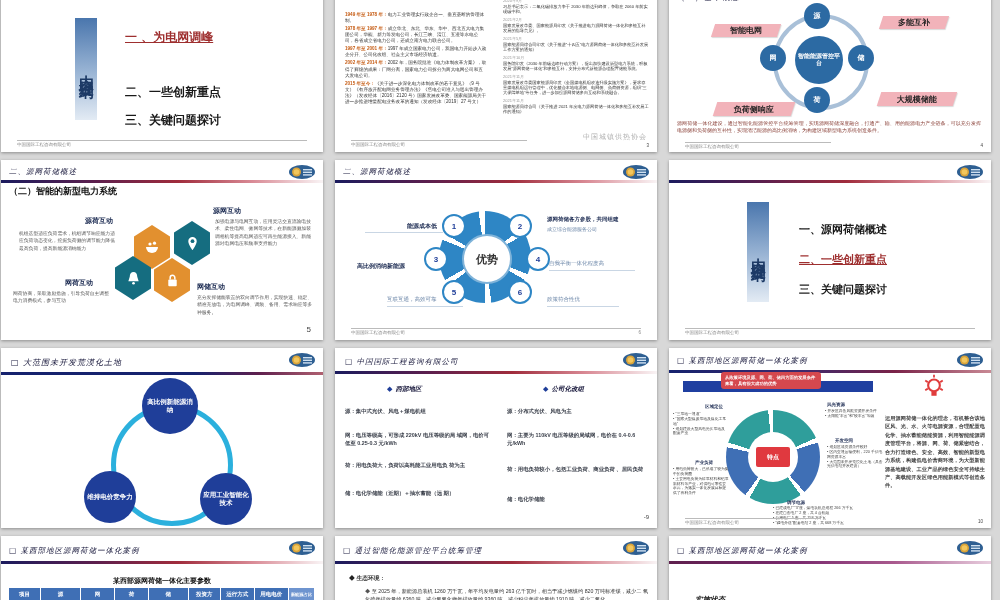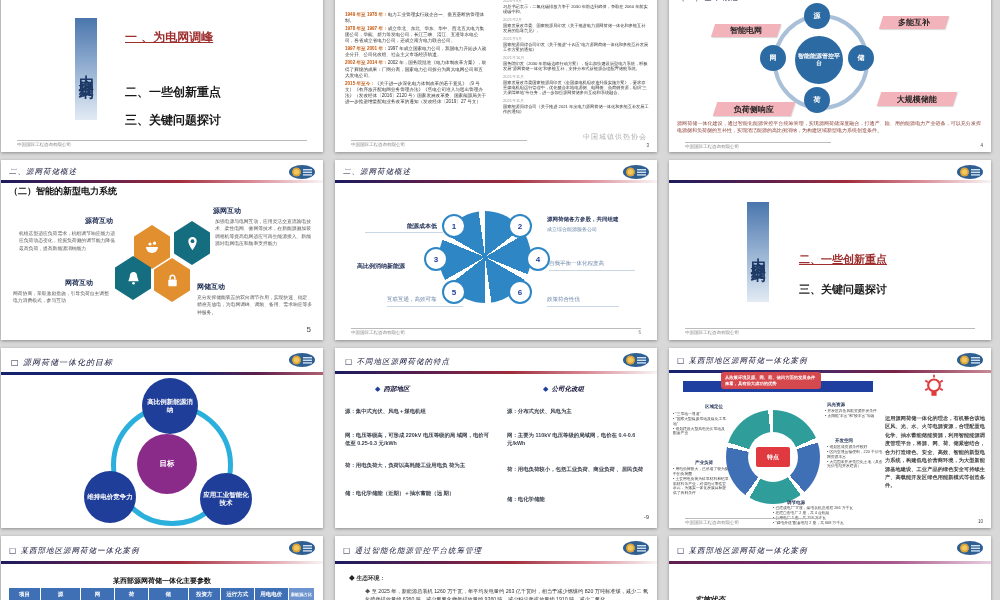--- a/index.html
+++ b/index.html
@@ -227,20 +227,21 @@
       <ellipse cx="13" cy="7" rx="13" ry="7" fill="#2e5f92"></ellipse>
       <circle cx="7.5" cy="7" r="4.5" fill="#d8a33a"></circle>
       <circle cx="7.5" cy="7" r="2.8" fill="#f3c75c"></circle>
       <rect x="14" y="4" width="9" height="1.4" fill="#cfe0f0"></rect>
       <rect x="14" y="6.6" width="9" height="1.4" fill="#cfe0f0"></rect>
       <rect x="14" y="9.2" width="9" height="1.4" fill="#cfe0f0"></rect>
     </svg>
   <div class="shdr" style="left:8px;top:7px;font-size:7.5px">二、源网荷储概述</div>
   <div class="gbar" style="top:20px"></div>
   <div class="flower" style="left:104px;top:51px;width:92px;height:92px"></div>
+  <div class="abs" style="left:127px;top:74px;width:46px;height:46px;background:#fff;border:2px solid #7fb3d9;border-radius:50%;display:flex;align-items:center;justify-content:center;font-family:'DejaVu Serif',serif;font-weight:bold;font-size:11px;color:#333">优势</div>
   <div class="numc" style="left:107px;top:54px">1</div>
   <div class="numc" style="left:173px;top:54px">2</div>
   <div class="numc" style="left:89px;top:87px">3</div>
   <div class="numc" style="left:191px;top:87px">4</div>
   <div class="numc" style="left:107px;top:120px">5</div>
   <div class="numc" style="left:173px;top:120px">6</div>
   <div class="advl strong" style="left:30px;top:62px;width:72px;text-align:right">能源成本低</div>
   <div class="tick" style="left:30px;top:72px;width:78px"></div>
   <div class="advl strong" style="left:212px;top:56px;font-size:5.5px">源网荷储各方参股，共同组建</div>
   <div class="advl soft" style="left:212px;top:66px;font-size:5px">成立综合能源服务公司</div>
@@ -261,58 +262,58 @@
   <svg class="logo" viewBox="0 0 26 14">
       <ellipse cx="13" cy="7" rx="13" ry="7" fill="#2e5f92"></ellipse>
       <circle cx="7.5" cy="7" r="4.5" fill="#d8a33a"></circle>
       <circle cx="7.5" cy="7" r="2.8" fill="#f3c75c"></circle>
       <rect x="14" y="4" width="9" height="1.4" fill="#cfe0f0"></rect>
       <rect x="14" y="6.6" width="9" height="1.4" fill="#cfe0f0"></rect>
       <rect x="14" y="9.2" width="9" height="1.4" fill="#cfe0f0"></rect>
     </svg>
   <div class="gbar" style="top:20px"></div>
   <div class="vbar" style="left:78px;top:42px;height:100px">内容提纲</div>
+  <div class="oitem" style="left:130px;top:62px;width:170px;font-size:11px">一、源网荷储概述</div>
   <div class="oitem red" style="left:130px;top:92px;width:170px;font-size:11px">二、一些创新重点</div>
   <div class="oitem" style="left:130px;top:122px;width:170px;font-size:11px">三、关键问题探讨</div>
   <div class="sfoot">
       <span>中国国际工程咨询有限公司</span>
       <span></span>
     </div>
 </div>
 
 <div class="slide" style="left:1px;top:348px">
   <svg class="logo" viewBox="0 0 26 14">
       <ellipse cx="13" cy="7" rx="13" ry="7" fill="#2e5f92"></ellipse>
       <circle cx="7.5" cy="7" r="4.5" fill="#d8a33a"></circle>
       <circle cx="7.5" cy="7" r="2.8" fill="#f3c75c"></circle>
       <rect x="14" y="4" width="9" height="1.4" fill="#cfe0f0"></rect>
       <rect x="14" y="6.6" width="9" height="1.4" fill="#cfe0f0"></rect>
       <rect x="14" y="9.2" width="9" height="1.4" fill="#cfe0f0"></rect>
     </svg>
-  <div class="shdr" style="left:10px;top:9px;font-size:8px">□ 源网荷储一体化的目标</div>
+  <div class="shdr" style="left:10px;top:9px;font-size:8px">□ 大范围未开发荒漠化土地</div>
   <div class="gbar" style="top:24px;background:linear-gradient(90deg,#16226e 0%,#16226e 60%,#5e1f4d 80%,#b06070 100%)"></div>
   <div class="abs" style="left:110px;top:56px;width:112px;height:112px;border:5px solid #2bb0dd;border-radius:50%"></div>
-  <div class="goalc" style="left:136px;top:86px;width:60px;height:60px;background:#8a2b8a;font-size:7.5px">目标</div>
   <div class="goalc" style="left:141px;top:30px;width:50px;height:50px;background:#1f3e99;font-size:6.5px;line-height:1.3;padding:3px">高比例新能源消纳</div>
   <div class="goalc" style="left:83px;top:123px;width:46px;height:46px;background:#1f3e99;font-size:6.5px;line-height:1.3;padding:3px">维持电价竞争力</div>
   <div class="goalc" style="left:199px;top:125px;width:46px;height:46px;background:#1f3e99;font-size:6.5px;line-height:1.3;padding:3px">应用工业智能化技术</div>
 </div>
 
 <div class="slide" style="left:335px;top:348px">
   <svg class="logo" viewBox="0 0 26 14">
       <ellipse cx="13" cy="7" rx="13" ry="7" fill="#2e5f92"></ellipse>
       <circle cx="7.5" cy="7" r="4.5" fill="#d8a33a"></circle>
       <circle cx="7.5" cy="7" r="2.8" fill="#f3c75c"></circle>
       <rect x="14" y="4" width="9" height="1.4" fill="#cfe0f0"></rect>
       <rect x="14" y="6.6" width="9" height="1.4" fill="#cfe0f0"></rect>
       <rect x="14" y="9.2" width="9" height="1.4" fill="#cfe0f0"></rect>
     </svg>
-  <div class="shdr" style="left:10px;top:9px;font-size:7.5px">□ 不同地区源网荷储的特点</div>
+  <div class="shdr" style="left:10px;top:9px;font-size:7.5px">□ 中国国际工程咨询有限公司</div>
   <div class="gbar" style="top:23px"></div>
-  <div class="regionlbl dia" style="left:40px;top:36px"><span>西部地区</span></div>
+  <div class="regionlbl dia" style="left:52px;top:36px"><span>西部地区</span></div>
   <div class="regionlbl dia" style="left:208px;top:36px"><span>公司化改组</span></div>
   <div class="regrow" style="left:10px;top:60px;width:148px">源：集中式光伏、风电＋煤电机组</div>
   <div class="regrow" style="left:10px;top:84px;width:148px">网：电压等级高，可形成 220kV 电压等级的局 域网，电价可低至 0.25-0.3 元/kWh</div>
   <div class="regrow" style="left:10px;top:114px;width:148px">荷：用电负荷大，负荷以高耗能工业用电负 荷为主</div>
   <div class="regrow" style="left:10px;top:142px;width:148px">储：电化学储能（近期）＋抽水蓄能（远 期）</div>
   <div class="regrow" style="left:172px;top:60px;width:142px">源：分布式光伏、风电为主</div>
   <div class="regrow" style="left:172px;top:84px;width:142px">网：主要为 110kV 电压等级的局域网，电价在 0.4-0.6 元/kWh</div>
   <div class="regrow" style="left:172px;top:118px;width:142px">荷：用电负荷较小，包括工业负荷、商业负荷 、居民负荷</div>
   <div class="regrow" style="left:172px;top:148px;width:142px">储：电化学储能</div>
   <div class="pagenum" style="right:8px;bottom:8px;font-size:6px">-9</div>

